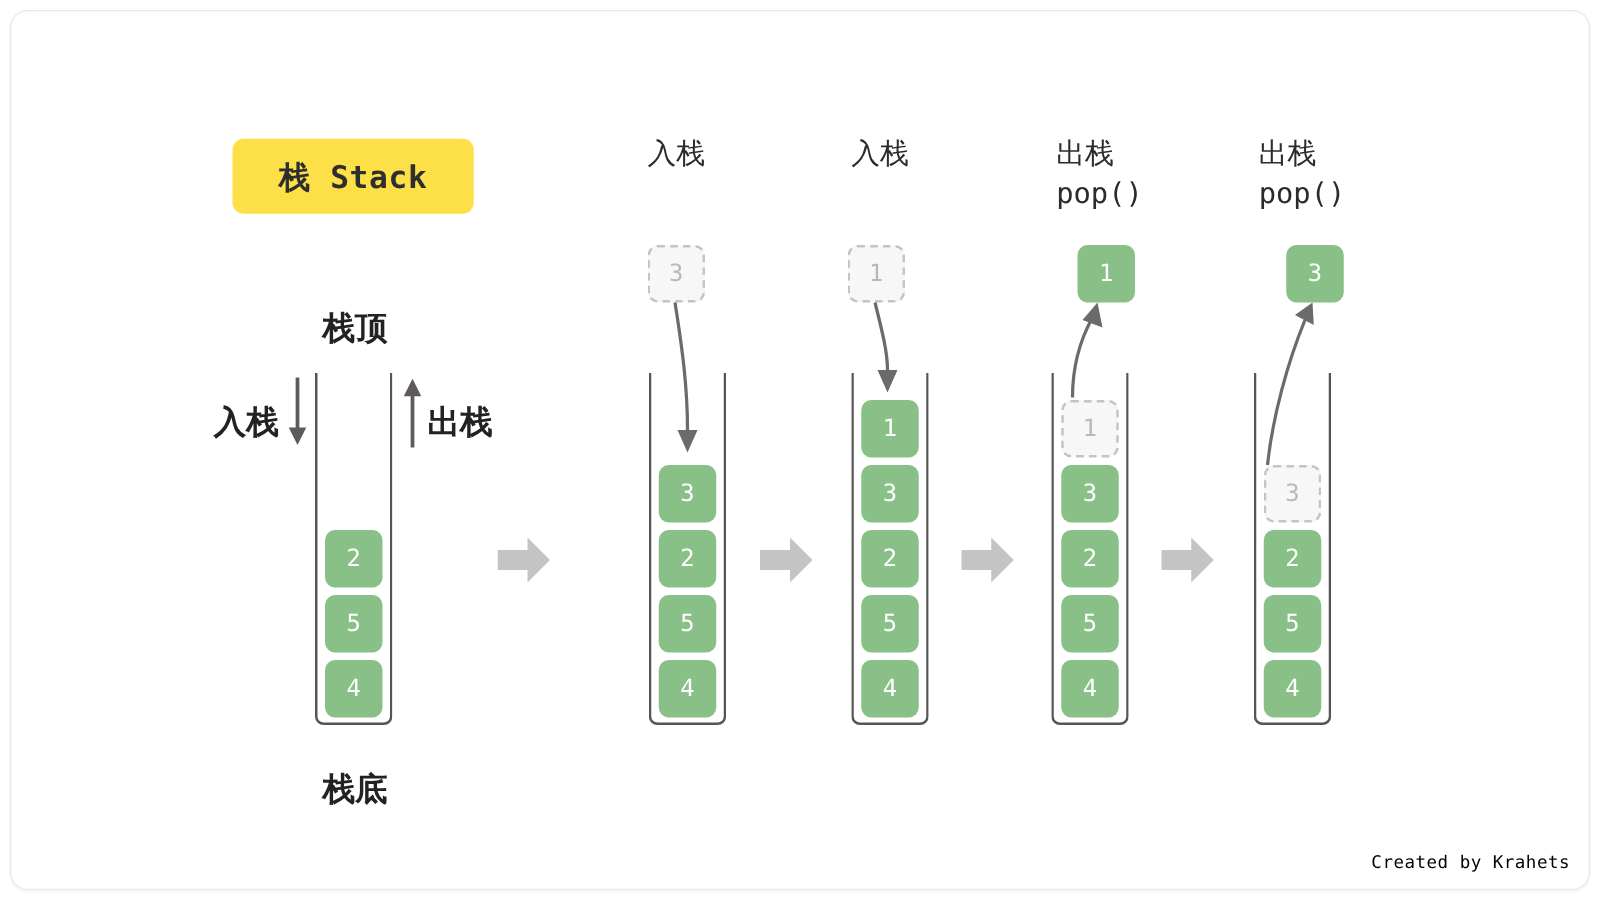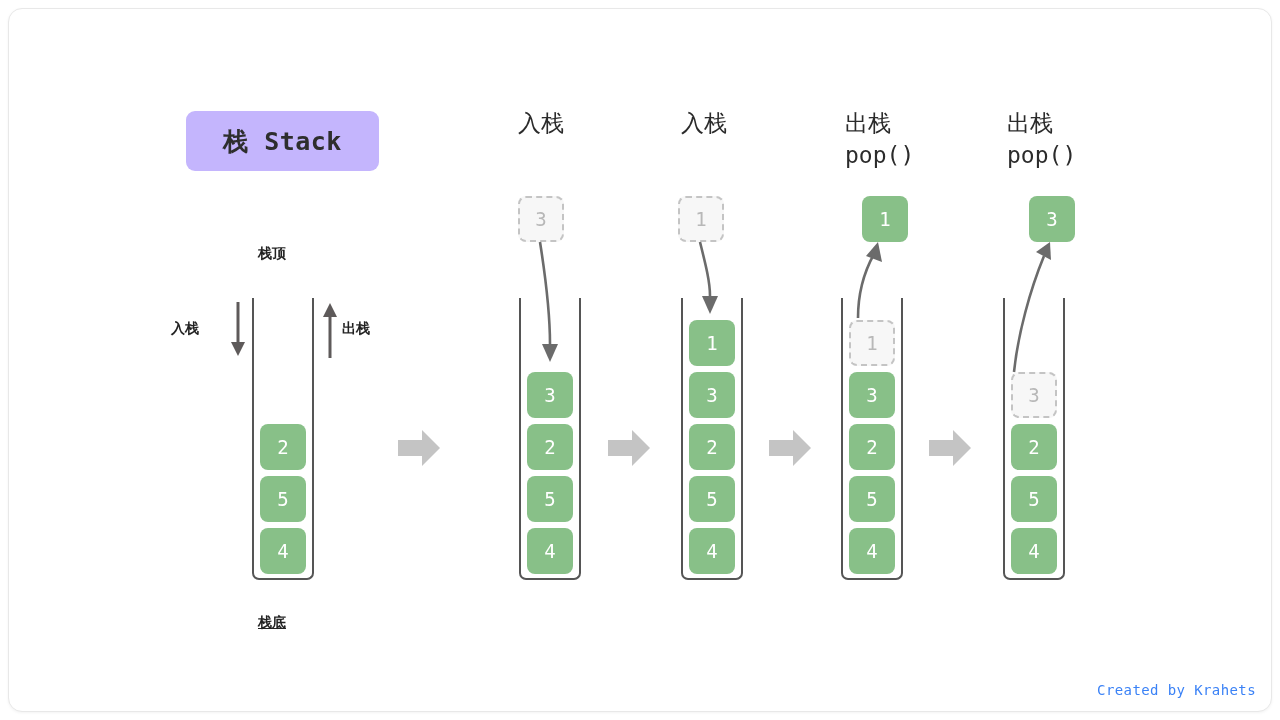--- a/index.html
+++ b/index.html
@@ -23,21 +23,21 @@
     border: 1px solid #e8e8e8;
     border-radius: 14px;
     box-shadow: 0 1px 3px rgba(0,0,0,0.05);
   }
 
   
   .title-badge {
     position: absolute;
     left: 186px; top: 111px;
     width: 193px; height: 60px;
-    background: #c4b5fd;
+    background: #fde047;
     border-radius: 9px;
     display: flex; align-items: center; justify-content: center;
     font-family: "DejaVu Sans Mono", "Liberation Mono", monospace;
     font-size: 25px;
     font-weight: bold;
     color: #2e2e2e;
     letter-spacing: 0.5px;
   }
 
   
@@ -57,21 +57,21 @@
     font-size: 23px;
     color: #2b2b2b;
     font-family: "DejaVu Sans Mono", "Liberation Mono", monospace;
     white-space: pre;
   }
   .col-header .code .arg { color: #2f8f46; font-weight: bold; }
 
   
   .side-label {
     position: absolute;
-    font-size: 14px;
+    font-size: 26px;
     font-weight: bold;
     color: #222;
     font-family: "DejaVu Sans", "Liberation Sans", sans-serif;
     white-space: nowrap;
   }
 
   
   .stack-box {
     position: absolute;
     width: 62px;
@@ -117,36 +117,36 @@
 
   
   .mini-arrow { position: absolute; }
 
   
   .credit {
     position: absolute;
     right: 24px; bottom: 22px;
     font-family: "DejaVu Sans Mono", "Liberation Mono", monospace;
     font-size: 14px;
-    color: #3b82f6;
+    color: #000000;
     letter-spacing: 0.4px;
   }
 </style>
 </head>
 <body>
 
 <div id="canvas">
   <div class="card-frame"></div>
 
   <div class="title-badge">
     <span>栈 Stack</span>
   </div>
 
   <div class="side-label" style="left:258px; top:245px;">栈顶</div>
-  <div class="side-label" style="left:258px; top:614px;text-decoration:underline;">栈底</div>
+  <div class="side-label" style="left:258px; top:614px;">栈底</div>
   <div class="side-label" style="left:171px; top:320px;">入栈</div>
   <div class="side-label" style="left:342px; top:320px;">出栈</div>
 
   <svg class="mini-arrow" style="left:228px; top:300px;" width="20" height="60">
     <line x1="10" y1="2" x2="10" y2="44" stroke="#5e5a5a" stroke-width="3"></line>
     <polygon points="10,56 3,42 17,42" fill="#5e5a5a"></polygon>
   </svg>
 
   <svg class="mini-arrow" style="left:320px; top:300px;" width="20" height="60">
     <line x1="10" y1="16" x2="10" y2="58" stroke="#5e5a5a" stroke-width="3"></line>

